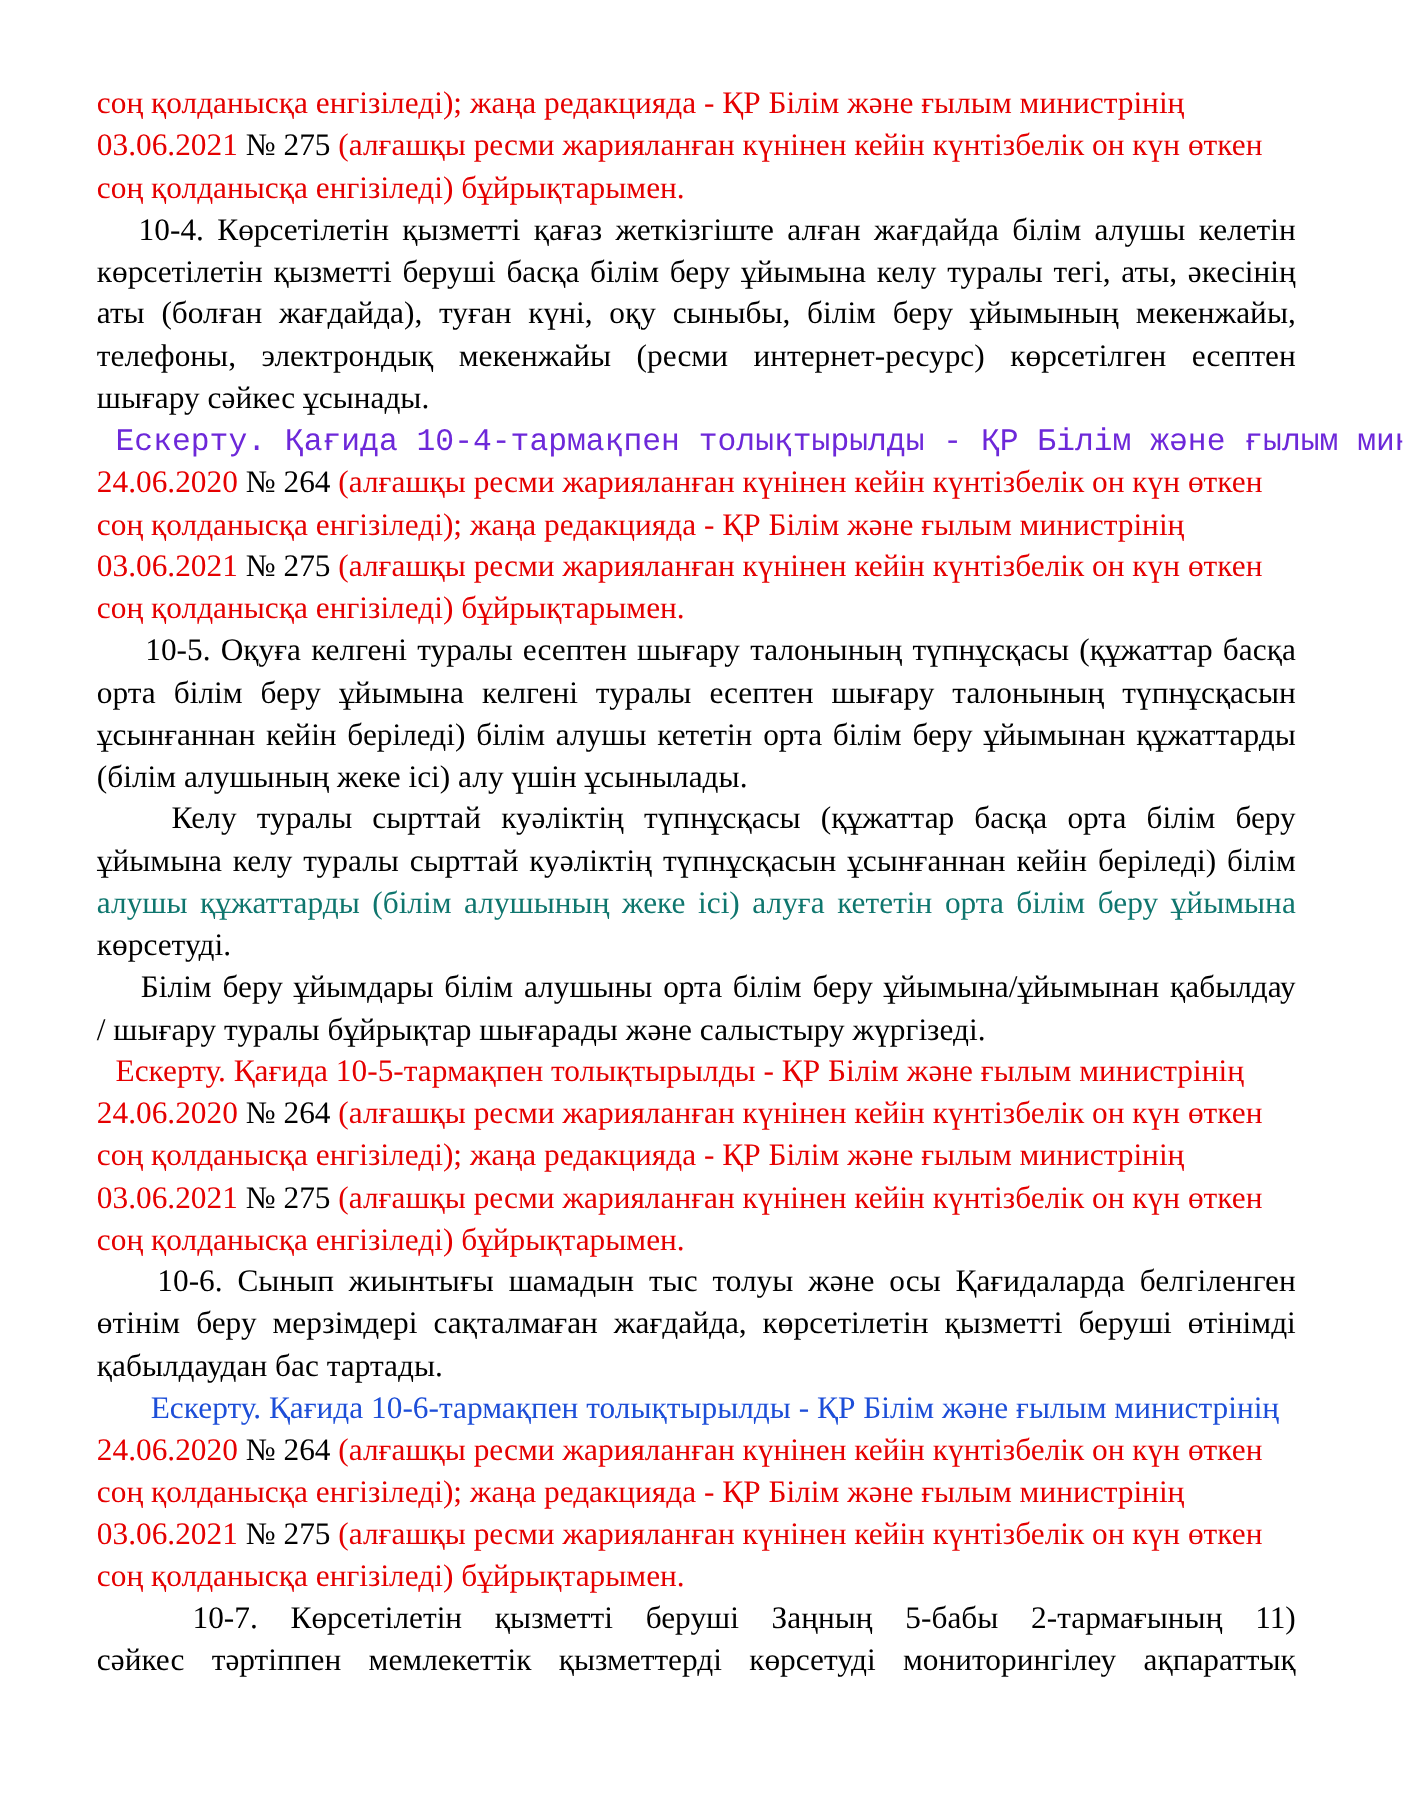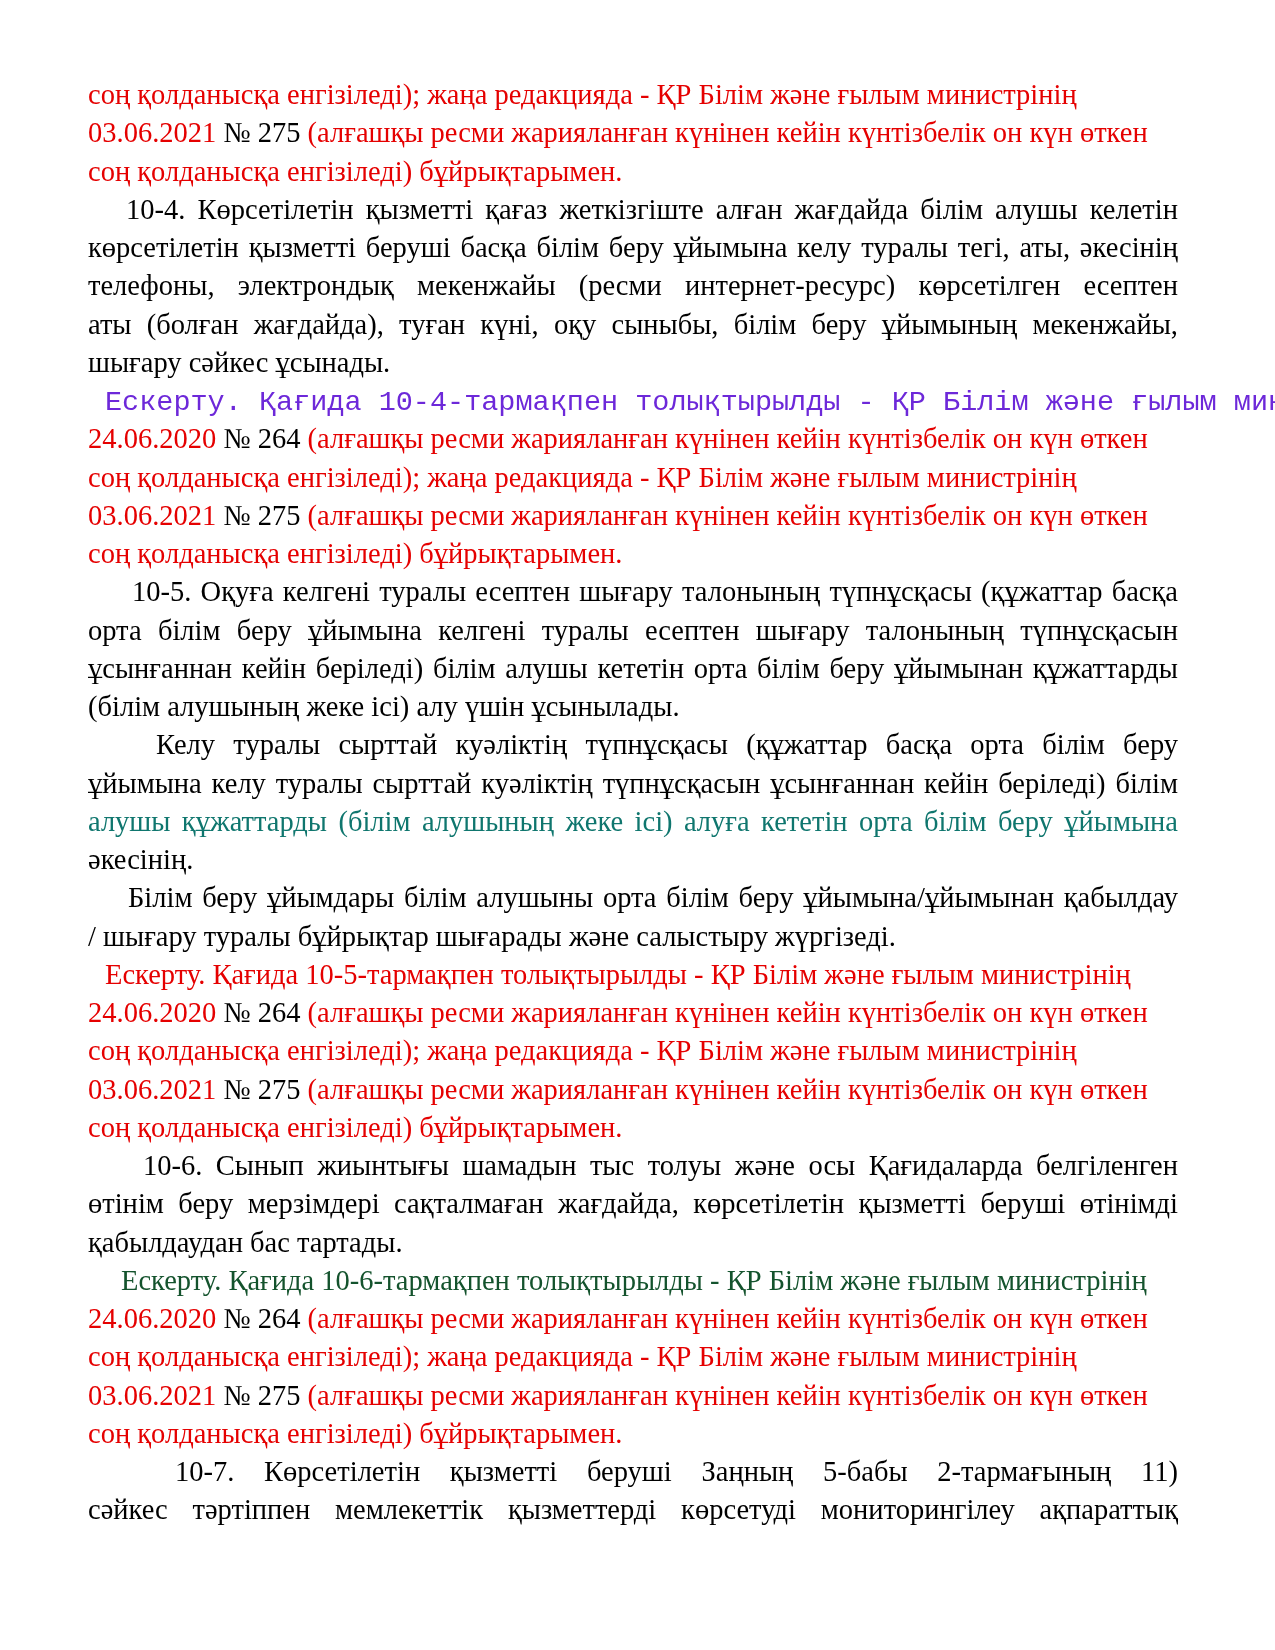--- a/index.html
+++ b/index.html
@@ -39,47 +39,47 @@
 </head>
 <body>
 
 <div class="page">
   <div class="doc-body" id="doc-body">
       <div class="line left"><span style="color: rgb(229, 0, 0);">соң қолданысқа енгізіледі); жаңа редакцияда - ҚР Білім және ғылым министрінің</span></div>
       <div class="line left"><span style="color: rgb(229, 0, 0);">03.06.2021 </span><span style="color: rgb(0, 0, 0);">№ 275</span><span style="color: rgb(229, 0, 0);"> (алғашқы ресми жарияланған күнінен кейін күнтізбелік он күн өткен</span></div>
       <div class="line left"><span style="color: rgb(229, 0, 0);">соң қолданысқа енгізіледі) бұйрықтарымен.</span></div>
       <div class="line justify" style="padding-left: 38px;"><span style="color: rgb(0, 0, 0);">10-4. Көрсетілетін қызметті қағаз жеткізгіште алған жағдайда білім алушы келетін</span></div>
       <div class="line justify"><span style="color: rgb(0, 0, 0); font-family: Liberation Serif, serif;">көрсетілетін қызметті беруші басқа білім беру ұйымына келу туралы тегі, аты, әкесінің</span></div>
+      <div class="line justify"><span style="color: rgb(0, 0, 0);">аты (болған жағдайда), туған күні, оқу сыныбы, білім беру ұйымының мекенжайы,</span></div>
       <div class="line justify"><span style="color: rgb(0, 0, 0);">телефоны, электрондық мекенжайы (ресми интернет-ресурс) көрсетілген есептен</span></div>
-      <div class="line justify"><span style="color: rgb(0, 0, 0);">аты (болған жағдайда), туған күні, оқу сыныбы, білім беру ұйымының мекенжайы,</span></div>
       <div class="line left"><span style="color: rgb(0, 0, 0);">шығару сәйкес ұсынады.</span></div>
       <div class="line left" style="padding-left: 17px;"><span style="color: #6d28d9; font-family: Liberation Mono, monospace;">Ескерту. Қағида 10-4-тармақпен толықтырылды - ҚР Білім және ғылым министрінің</span></div>
       <div class="line left"><span style="color: rgb(229, 0, 0);">24.06.2020 </span><span style="color: rgb(0, 0, 0);">№ 264</span><span style="color: rgb(229, 0, 0);"> (алғашқы ресми жарияланған күнінен кейін күнтізбелік он күн өткен</span></div>
       <div class="line left"><span style="color: rgb(229, 0, 0);">соң қолданысқа енгізіледі); жаңа редакцияда - ҚР Білім және ғылым министрінің</span></div>
       <div class="line left"><span style="color: rgb(229, 0, 0);">03.06.2021 </span><span style="color: rgb(0, 0, 0);">№ 275</span><span style="color: rgb(229, 0, 0);"> (алғашқы ресми жарияланған күнінен кейін күнтізбелік он күн өткен</span></div>
       <div class="line left"><span style="color: rgb(229, 0, 0);">соң қолданысқа енгізіледі) бұйрықтарымен.</span></div>
       <div class="line justify" style="padding-left: 44px;"><span style="color: rgb(0, 0, 0);">10-5. Оқуға келгені туралы есептен шығару талонының түпнұсқасы (құжаттар басқа</span></div>
       <div class="line justify"><span style="color: rgb(0, 0, 0);">орта білім беру ұйымына келгені туралы есептен шығару талонының түпнұсқасын</span></div>
       <div class="line justify"><span style="color: rgb(0, 0, 0);">ұсынғаннан кейін беріледі) білім алушы кететін орта білім беру ұйымынан құжаттарды</span></div>
       <div class="line left"><span style="color: rgb(0, 0, 0);">(білім алушының жеке ісі) алу үшін ұсынылады.</span></div>
       <div class="line justify" style="padding-left: 68px;"><span style="color: rgb(0, 0, 0);">Келу туралы сырттай куәліктің түпнұсқасы (құжаттар басқа орта білім беру</span></div>
       <div class="line justify"><span style="color: rgb(0, 0, 0);">ұйымына келу туралы сырттай куәліктің түпнұсқасын ұсынғаннан кейін беріледі) білім</span></div>
       <div class="line justify"><span style="color: #0f766e;">алушы құжаттарды (білім алушының жеке ісі) алуға кететін орта білім беру ұйымына</span></div>
-      <div class="line left"><span style="color: rgb(0, 0, 0);">әкесінің.</span></div>
+      <div class="line left"><span style="color: rgb(0, 0, 0);">көрсетуді.</span></div>
       <div class="line justify" style="padding-left: 40px;"><span style="color: rgb(0, 0, 0);">Білім беру ұйымдары білім алушыны орта білім беру ұйымына/ұйымынан қабылдау</span></div>
       <div class="line left"><span style="color: rgb(0, 0, 0);">/ шығару туралы бұйрықтар шығарады және салыстыру жүргізеді.</span></div>
       <div class="line left" style="padding-left: 17px;"><span style="color: rgb(229, 0, 0);">Ескерту. Қағида 10-5-тармақпен толықтырылды - ҚР Білім және ғылым министрінің</span></div>
       <div class="line left"><span style="color: rgb(229, 0, 0);">24.06.2020 </span><span style="color: rgb(0, 0, 0);">№ 264</span><span style="color: rgb(229, 0, 0);"> (алғашқы ресми жарияланған күнінен кейін күнтізбелік он күн өткен</span></div>
       <div class="line left"><span style="color: rgb(229, 0, 0);">соң қолданысқа енгізіледі); жаңа редакцияда - ҚР Білім және ғылым министрінің</span></div>
       <div class="line left"><span style="color: rgb(229, 0, 0);">03.06.2021 </span><span style="color: rgb(0, 0, 0);">№ 275</span><span style="color: rgb(229, 0, 0);"> (алғашқы ресми жарияланған күнінен кейін күнтізбелік он күн өткен</span></div>
       <div class="line left"><span style="color: rgb(229, 0, 0);">соң қолданысқа енгізіледі) бұйрықтарымен.</span></div>
       <div class="line justify" style="padding-left: 55px;"><span style="color: rgb(0, 0, 0);">10-6. Сынып жиынтығы шамадын тыс толуы және осы Қағидаларда белгіленген</span></div>
       <div class="line justify"><span style="color: rgb(0, 0, 0);">өтінім беру мерзімдері сақталмаған жағдайда, көрсетілетін қызметті беруші өтінімді</span></div>
       <div class="line left"><span style="color: rgb(0, 0, 0);">қабылдаудан бас тартады.</span></div>
-      <div class="line left" style="padding-left: 33px;"><span style="color: #14532d;">Ескерту. Қағида 10-6-тармақпен толықтырылды - ҚР Білім және ғылым министрінің</span></div>
+      <div class="line left" style="padding-left: 33px;"><span style="color: #1d4ed8; margin-left: 16px;">Ескерту. Қағида 10-6-тармақпен толықтырылды - ҚР Білім және ғылым министрінің</span></div>
       <div class="line left"><span style="color: rgb(229, 0, 0);">24.06.2020 </span><span style="color: rgb(0, 0, 0);">№ 264</span><span style="color: rgb(229, 0, 0);"> (алғашқы ресми жарияланған күнінен кейін күнтізбелік он күн өткен</span></div>
       <div class="line left"><span style="color: rgb(229, 0, 0);">соң қолданысқа енгізіледі); жаңа редакцияда - ҚР Білім және ғылым министрінің</span></div>
       <div class="line left"><span style="color: rgb(229, 0, 0);">03.06.2021 </span><span style="color: rgb(0, 0, 0);">№ 275</span><span style="color: rgb(229, 0, 0);"> (алғашқы ресми жарияланған күнінен кейін күнтізбелік он күн өткен</span></div>
       <div class="line left"><span style="color: rgb(229, 0, 0);">соң қолданысқа енгізіледі) бұйрықтарымен.</span></div>
       <div class="line justify" style="padding-left: 44px;"><span style="color: rgb(0, 0, 0); margin-left: 43px;">10-7. Көрсетілетін қызметті беруші Заңның 5-бабы 2-тармағының 11) тармақшасына</span></div>
       <div class="line justify"><span style="color: rgb(0, 0, 0);">сәйкес тәртіппен мемлекеттік қызметтерді көрсетуді мониторингілеу ақпараттық</span></div>
     </div>
 </div>
 
 </body></html>

